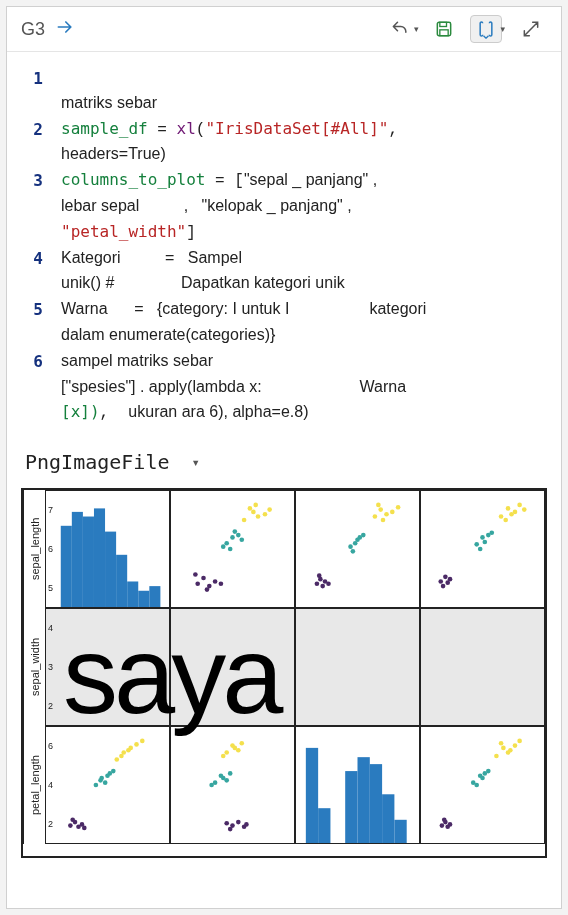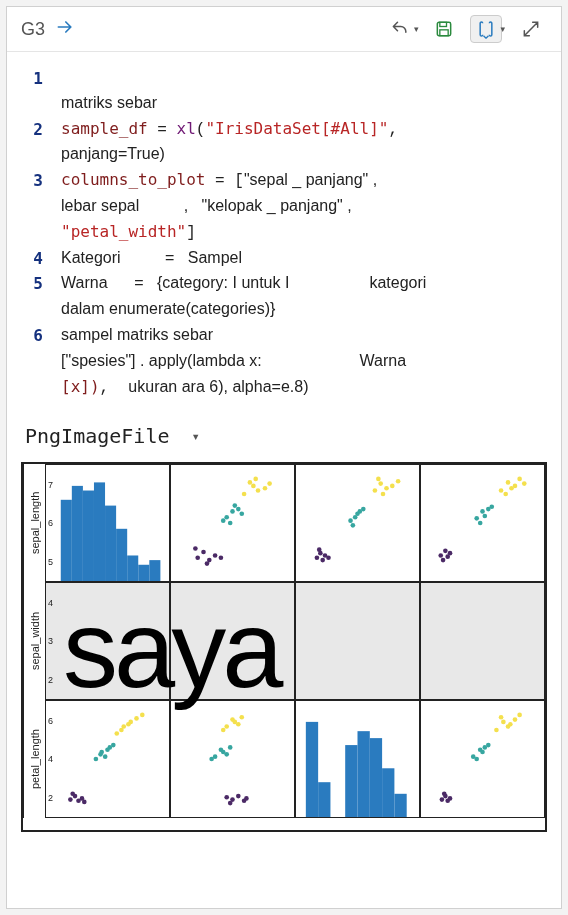--- a/index.html
+++ b/index.html
@@ -61,21 +61,21 @@
     flex-shrink: 0;
   }
   .code {
     flex: 1;
     font-family: Consolas, "Courier New", monospace;
     font-size: 16px;
     white-space: pre-wrap;
     word-break: break-word;
     color: #222;
   }
-  .kw-blue { color: #7f1d1d; font-family: Consolas, monospace; margin-top: 36px; }
+  .kw-blue { color: #15803d; font-family: Consolas, monospace; margin-top: 36px; }
   .kw-teal { color: #701a75; font-family: Consolas, monospace; }
   .kw-red { color: #b82525; font-family: Consolas, monospace; }
   .prose { font-family: "Segoe UI", Arial, sans-serif; color:#222; }
 
   .output-header {
     padding: 16px 18px 8px 18px;
     font-family: Consolas, monospace;
     font-size: 20px;
     color: #222;
     display:flex; align-items:center; gap:22px;
@@ -182,29 +182,29 @@
     </span>
   </div>
 
   <div class="code-area" id="code-area">
       <div class="line">
         <div class="gutter">1</div>
         <div class="code"><br><span class="prose">matriks sebar</span></div>
       </div>
       <div class="line">
         <div class="gutter">2</div>
-        <div class="code"><span class="kw-blue">sample_df</span><span> = </span><span class="kw-teal">xl</span><span>(</span><span class="kw-red">"IrisDataSet[#All]"</span><span>,</span><br><span class="prose">panjang=True)</span></div>
+        <div class="code"><span class="kw-blue">sample_df</span><span> = </span><span class="kw-teal">xl</span><span>(</span><span class="kw-red">"IrisDataSet[#All]"</span><span>,</span><br><span class="prose">headers=True)</span></div>
       </div>
       <div class="line">
         <div class="gutter">3</div>
         <div class="code"><span class="kw-blue">columns_to_plot</span><span> = [</span><span class="prose">"sepal _ panjang" ,</span><br><span class="prose">lebar sepal          ,   "kelopak _ panjang" ,</span><br><span class="kw-red">"petal_width"</span><span>]</span></div>
       </div>
       <div class="line">
         <div class="gutter">4</div>
-        <div class="code"><span class="prose">Kategori          =   Sampel</span><br></div>
+        <div class="code"><span class="prose">Kategori          =   Sampel</span><br><span class="prose">unik() #               Dapatkan kategori unik</span></div>
       </div>
       <div class="line">
         <div class="gutter">5</div>
         <div class="code"><span class="prose">Warna      =   {category: I untuk I                  kategori</span><br><span class="prose">dalam enumerate(categories)}</span></div>
       </div>
       <div class="line">
         <div class="gutter">6</div>
         <div class="code"><span class="prose">sampel matriks sebar</span><br><span class="prose">["spesies"] . apply(lambda x:                      Warna</span><br><span class="kw-blue">[x])</span><span>,  </span><span class="prose">ukuran ara 6), alpha=e.8)</span></div>
       </div>
     </div>

